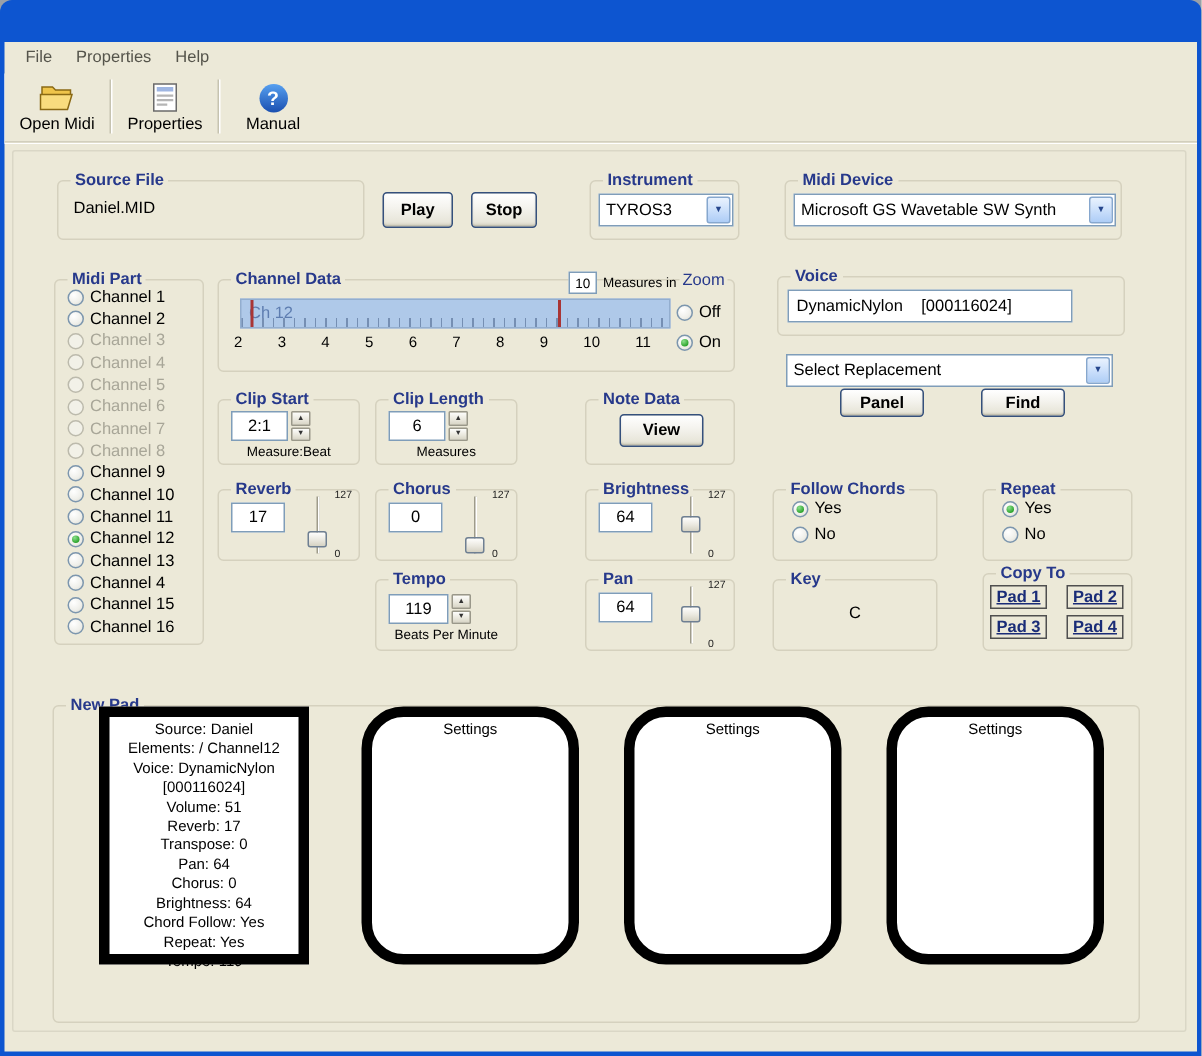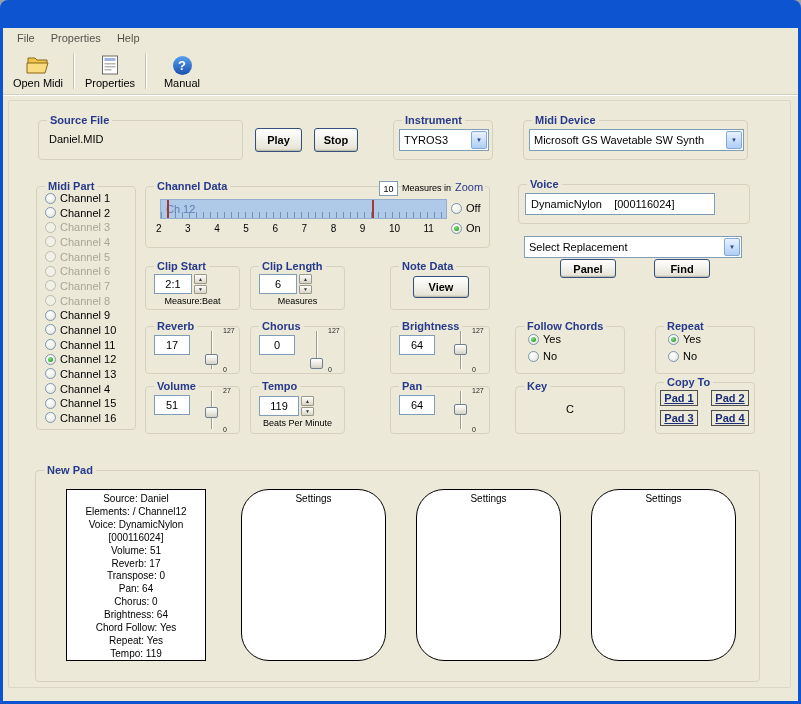--- a/index.html
+++ b/index.html
@@ -153,21 +153,21 @@
   #g-key .key-value { position:absolute; left:0; right:0; top:16px; text-align:center; font-size:11px; color:#000; }
 
   #g-copyto { left:655px; top:382px; width:100px; height:52px; }
   #copyto-grid { position:absolute; left:4px; top:7px; display:grid;
                  grid-template-columns:38px 38px; gap:4px 13px; }
   .pad-link { width:38px; height:16px; border:1px solid #4F4F4F; display:flex; align-items:center;
               justify-content:center; font-size:11px; font-weight:bold; color:#1A2C77;
               text-decoration:underline; }
 
   #g-newpad { left:35px; top:470px; width:725px; height:212px; }
-  .pad-box { position:absolute; top:18px; background:#fff; border:1px solid #000000; }
+  .pad-box { position:absolute; top:0; background:#fff; border:7px solid #000000; }
   #pad1 { left:30px; width:140px; height:172px; }
   #pad1-content { padding-top:3px; text-align:center; font-size:10px; line-height:12.9px; color:#000; }
   .settings-pad { width:145px; height:172px;border-radius:28px; }
   .settings-title { padding-top:3px; text-align:center; font-size:10px; color:#000; }
 </style>
 </head>
 <body>
 
 <div class="window">
   <div class="client-bg"></div>
@@ -425,30 +425,20 @@
           <span class="radio sel"></span>
           <span class="radio-label">Yes</span>
         </div>
         <div class="radio-row">
           <span class="radio"></span>
           <span class="radio-label">No</span>
         </div>
       </div>
   </div>
 
-  <div class="group" id="g-volume">
-    <span class="gl">Volume</span>
-    <div class="tb lvl-tb">51</div>
-    <div class="vslider lvl-slider">
-      <span class="s-max">27</span>
-      <div class="s-track"></div>
-      <div class="thumb" style="top: 18.2px;"></div>
-      <span class="s-min">0</span>
-    </div>
-  </div>
   <div class="group" id="g-tempo">
     <span class="gl">Tempo</span>
     <div class="tb">119</div>
     <div class="spinner">
       <span class="sp">▲</span>
       <span class="sp">▼</span>
     </div>
     <span class="unit-label">Beats Per Minute</span>
   </div>
   <div class="group" id="g-pan">

